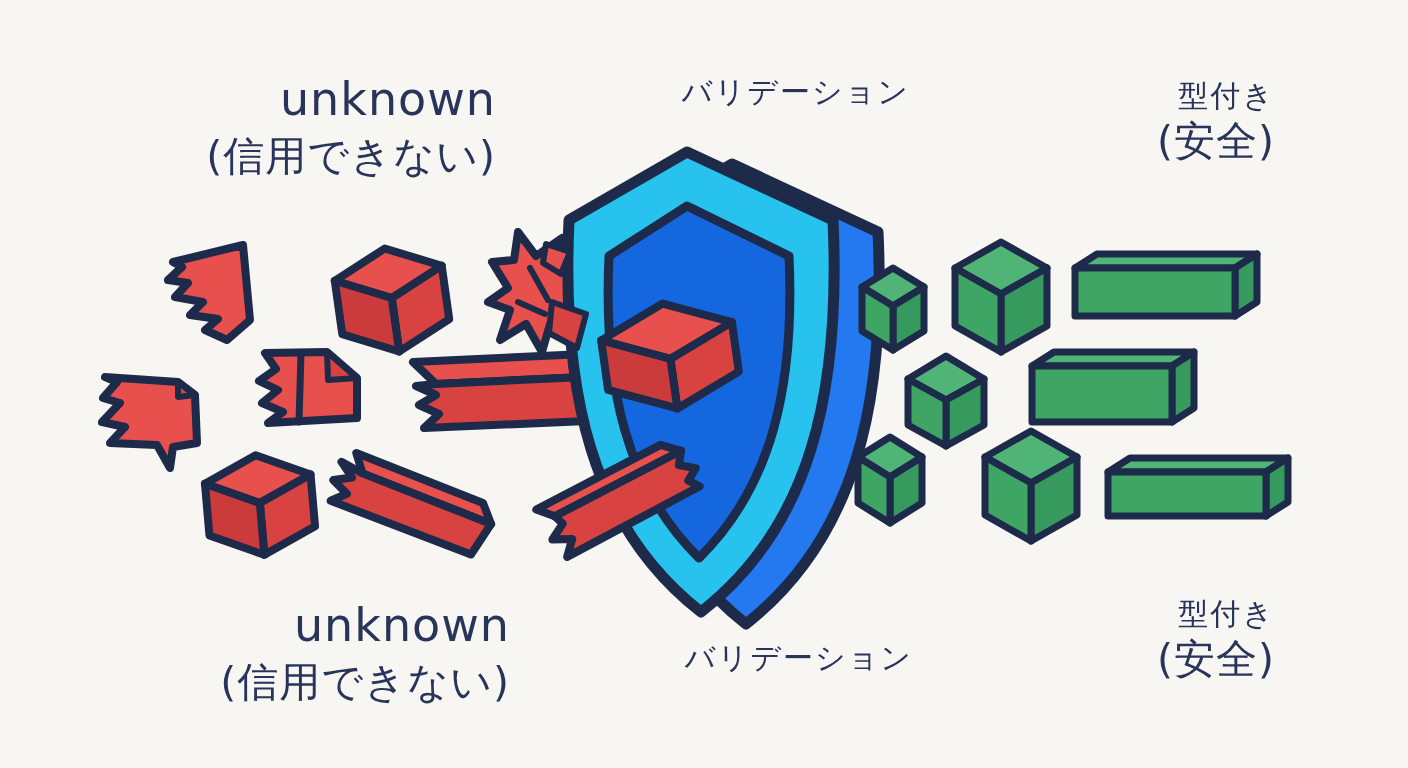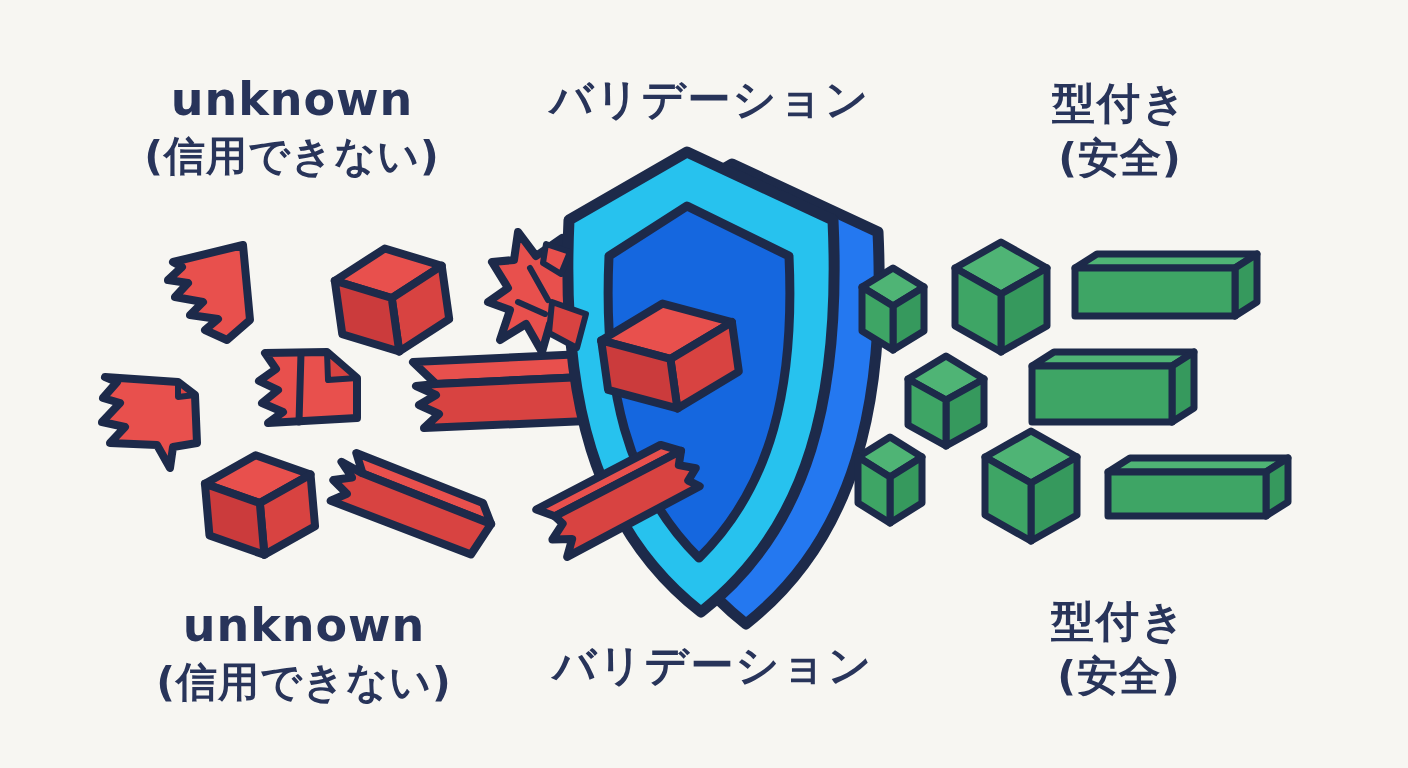--- a/index.html
+++ b/index.html
@@ -3,25 +3,25 @@
 <meta charset="utf-8">
 <style>
   html,body{margin:0;padding:0}
   body{
     width:1408px;height:768px;position:relative;overflow:hidden;
     background:var(--bg,#f7f6f2);
     font-family:"DejaVu Sans",sans-serif;
   }
   .stage{position:absolute;inset:0}
   .art{position:absolute;left:0;top:0}
-  .label{position:absolute;text-align:center;color:var(--ink,#28345a);
-         font-weight:700;line-height:1.3;letter-spacing:1px}
+  .label{position:absolute;text-align:right;color:var(--ink,#28345a);
+         font-weight:400;line-height:1.3;letter-spacing:1px}
   .en{font-size:46px}
   .jp{font-size:41px}
-  .jp-lg{font-size:43px;letter-spacing:2px}
+  .jp-lg{font-size:30px;letter-spacing:2px}
   
   .red{fill:var(--red)} .red-d{fill:var(--red-dark)} .red-dd{fill:var(--red-darker)}
   .grn-t{fill:var(--green-top)} .grn{fill:var(--green)} .grn-d{fill:var(--green-dark)}
   .cyan{fill:var(--cyan)} .blu{fill:var(--blue)} .blu-b{fill:var(--blue-back)}
   .ol{stroke:var(--outline);stroke-linejoin:round;stroke-linecap:round}
   .noline{fill:none}
 </style>
 </head>
 <body>
 

